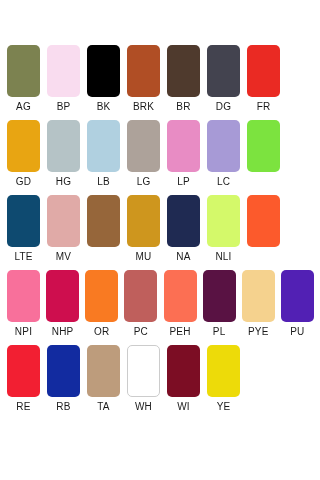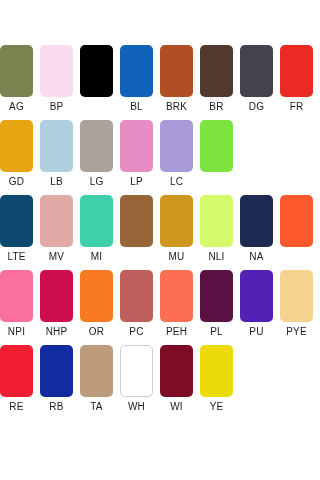--- a/index.html
+++ b/index.html
@@ -9,21 +9,21 @@
   }
   body {
     width: 320px;
     height: 480px;
     background: #ffffff;
     font-family: "Liberation Sans", sans-serif;
     overflow: hidden;
   }
   #swatch-grid {
     padding-top: 45px;
-    padding-left: 0;
+    padding-left: 7px;
     box-sizing: border-box;
   }
   .swatch-row {
     display: flex;
     height: 75px;
   }
   .swatch-cell {
     width: 40px;
     height: 75px;
     display: flex;
@@ -58,24 +58,21 @@
       <div class="swatch-cell">
         <div class="swatch-chip" style="background: rgb(124, 130, 80);"></div>
         <div class="swatch-label">AG</div>
       </div>
       <div class="swatch-cell">
         <div class="swatch-chip" style="background: rgb(249, 220, 239);"></div>
         <div class="swatch-label">BP</div>
       </div>
       <div class="swatch-cell">
         <div class="swatch-chip" style="background: rgb(0, 0, 0);"></div>
-      </div>
-      <div class="swatch-cell">
-        <div class="swatch-chip" style="background: rgb(17, 98, 184);"></div>
-        <div class="swatch-label">BL</div>
+        <div class="swatch-label">BK</div>
       </div>
       <div class="swatch-cell">
         <div class="swatch-chip" style="background: rgb(176, 78, 37);"></div>
         <div class="swatch-label">BRK</div>
       </div>
       <div class="swatch-cell">
         <div class="swatch-chip" style="background: rgb(79, 58, 45);"></div>
         <div class="swatch-label">BR</div>
       </div>
       <div class="swatch-cell">
@@ -86,20 +83,24 @@
         <div class="swatch-chip" style="background: rgb(234, 42, 35);"></div>
         <div class="swatch-label">FR</div>
       </div>
     </div>
     <div class="swatch-row">
       <div class="swatch-cell">
         <div class="swatch-chip" style="background: rgb(232, 165, 18);"></div>
         <div class="swatch-label">GD</div>
       </div>
       <div class="swatch-cell">
+        <div class="swatch-chip" style="background: rgb(181, 195, 198);"></div>
+        <div class="swatch-label">HG</div>
+      </div>
+      <div class="swatch-cell">
         <div class="swatch-chip" style="background: rgb(176, 208, 224);"></div>
         <div class="swatch-label">LB</div>
       </div>
       <div class="swatch-cell">
         <div class="swatch-chip" style="background: rgb(173, 162, 154);"></div>
         <div class="swatch-label">LG</div>
       </div>
       <div class="swatch-cell">
         <div class="swatch-chip" style="background: rgb(232, 140, 196);"></div>
         <div class="swatch-label">LP</div>
@@ -115,39 +116,35 @@
     <div class="swatch-row">
       <div class="swatch-cell">
         <div class="swatch-chip" style="background: rgb(14, 74, 112);"></div>
         <div class="swatch-label">LTE</div>
       </div>
       <div class="swatch-cell">
         <div class="swatch-chip" style="background: rgb(224, 170, 167);"></div>
         <div class="swatch-label">MV</div>
       </div>
       <div class="swatch-cell">
-        <div class="swatch-chip" style="background: rgb(63, 207, 171);"></div>
-        <div class="swatch-label">MI</div>
-      </div>
-      <div class="swatch-cell">
         <div class="swatch-chip" style="background: rgb(150, 102, 58);"></div>
       </div>
       <div class="swatch-cell">
         <div class="swatch-chip" style="background: rgb(206, 150, 30);"></div>
         <div class="swatch-label">MU</div>
       </div>
       <div class="swatch-cell">
+        <div class="swatch-chip" style="background: rgb(31, 42, 82);"></div>
+        <div class="swatch-label">NA</div>
+      </div>
+      <div class="swatch-cell">
         <div class="swatch-chip" style="background: rgb(212, 249, 106);"></div>
         <div class="swatch-label">NLI</div>
       </div>
       <div class="swatch-cell">
-        <div class="swatch-chip" style="background: rgb(31, 42, 82);"></div>
-        <div class="swatch-label">NA</div>
-      </div>
-      <div class="swatch-cell">
         <div class="swatch-chip" style="background: rgb(252, 90, 44);"></div>
       </div>
     </div>
     <div class="swatch-row">
       <div class="swatch-cell">
         <div class="swatch-chip" style="background: rgb(248, 112, 155);"></div>
         <div class="swatch-label">NPI</div>
       </div>
       <div class="swatch-cell">
         <div class="swatch-chip" style="background: rgb(206, 14, 78);"></div>
@@ -163,26 +160,26 @@
       </div>
       <div class="swatch-cell">
         <div class="swatch-chip" style="background: rgb(252, 111, 83);"></div>
         <div class="swatch-label">PEH</div>
       </div>
       <div class="swatch-cell">
         <div class="swatch-chip" style="background: rgb(89, 18, 67);"></div>
         <div class="swatch-label">PL</div>
       </div>
       <div class="swatch-cell">
+        <div class="swatch-chip" style="background: rgb(245, 210, 142);"></div>
+        <div class="swatch-label">PYE</div>
+      </div>
+      <div class="swatch-cell">
         <div class="swatch-chip" style="background: rgb(82, 32, 180);"></div>
         <div class="swatch-label">PU</div>
-      </div>
-      <div class="swatch-cell">
-        <div class="swatch-chip" style="background: rgb(245, 210, 142);"></div>
-        <div class="swatch-label">PYE</div>
       </div>
     </div>
     <div class="swatch-row">
       <div class="swatch-cell">
         <div class="swatch-chip" style="background: rgb(242, 31, 50);"></div>
         <div class="swatch-label">RE</div>
       </div>
       <div class="swatch-cell">
         <div class="swatch-chip" style="background: rgb(18, 43, 160);"></div>
         <div class="swatch-label">RB</div>

